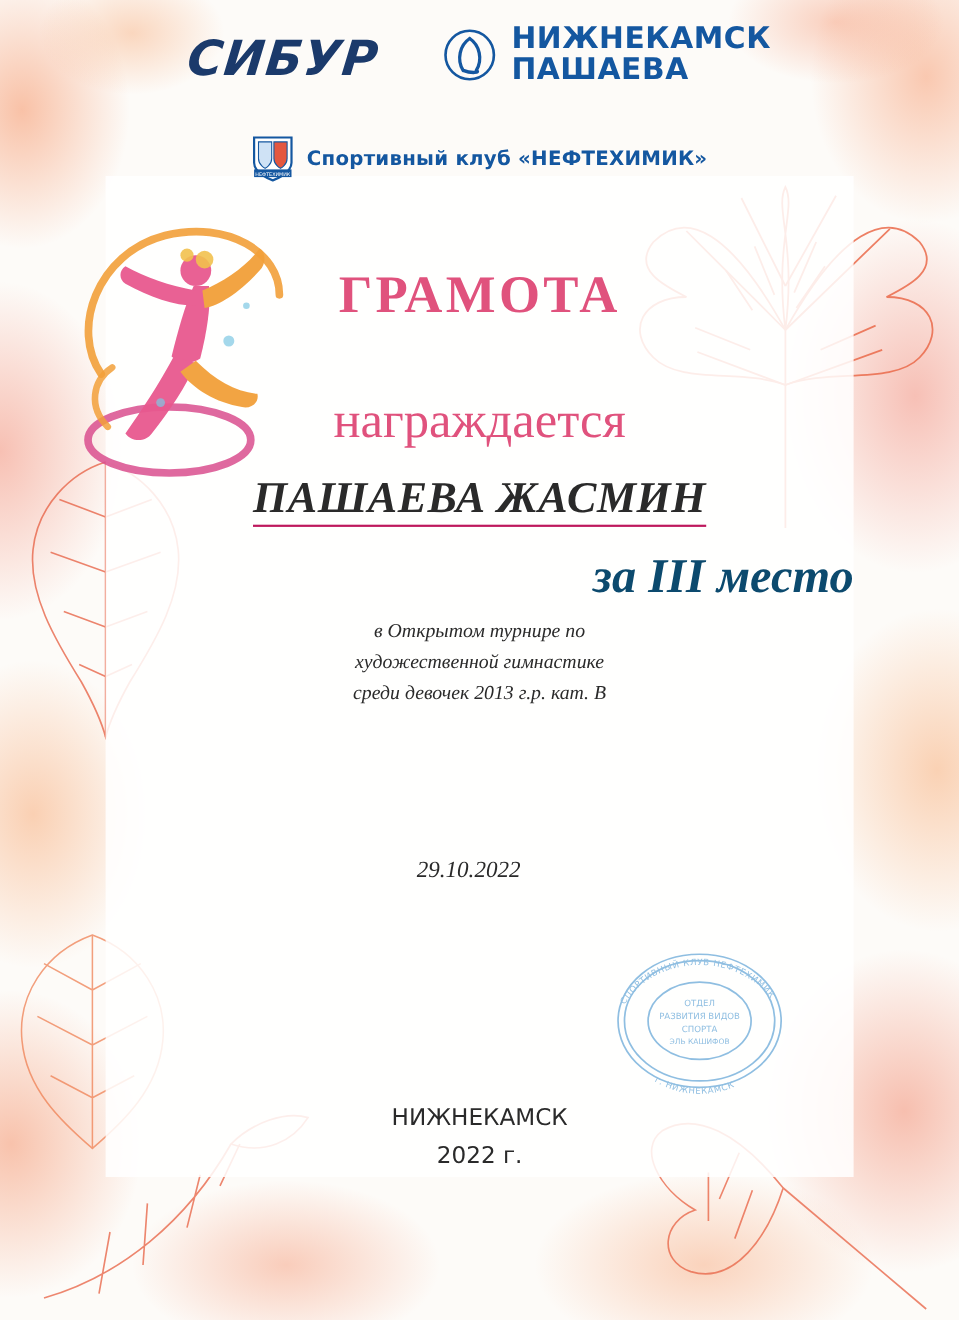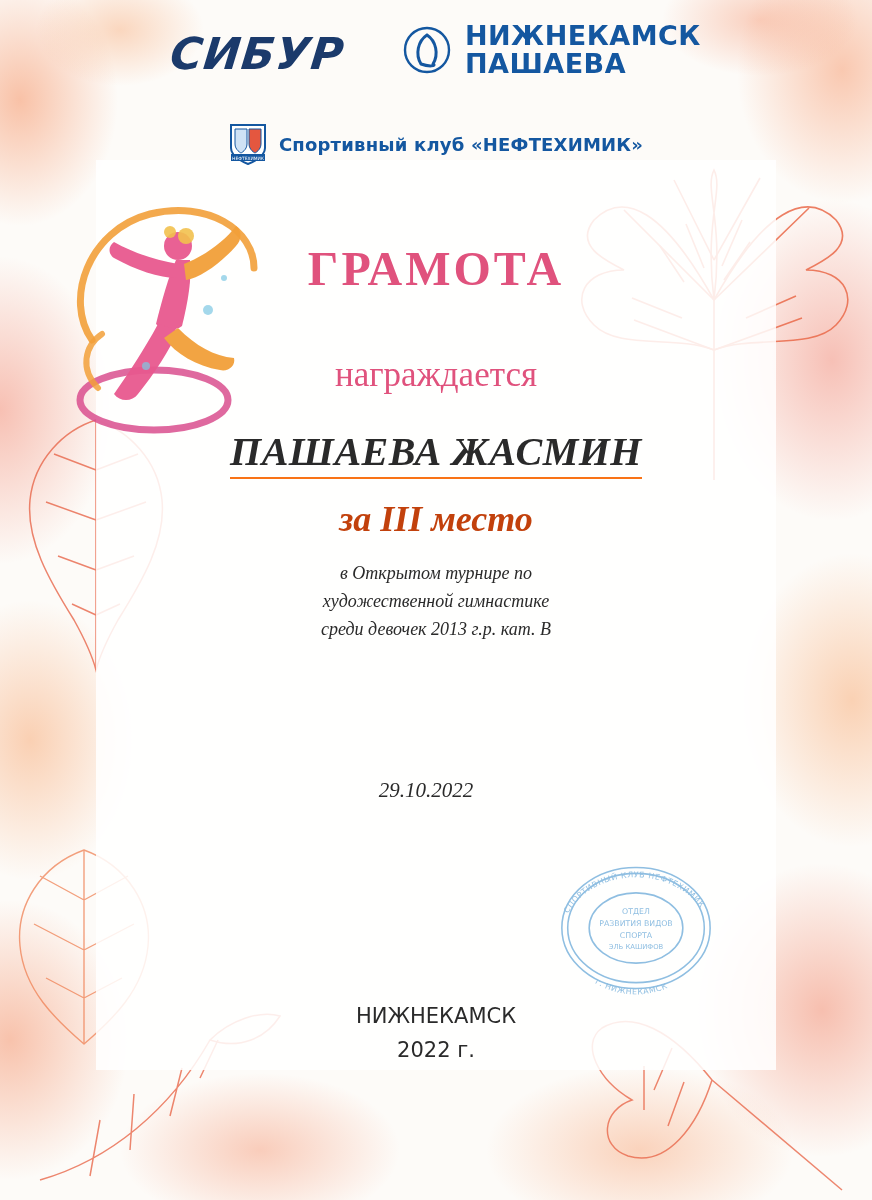--- a/index.html
+++ b/index.html
@@ -138,48 +138,48 @@
     font-size: 48px;
     letter-spacing: 3px;
     color: #e0527d;
     line-height: 1;
   }
   #awarded-to {
     position: absolute;
     left: 96px; top: 355px;
     width: 680px;
     text-align: center;
-    font-size: 35px;
+    font-size: 46px;
     color: #e0527d;
     font-family: "Liberation Serif", serif;
   }
   #recipient {
     position: absolute;
     left: 96px; top: 428px;
     width: 680px;
     text-align: center;
     font-size: 40px;
     font-weight: bold;
     font-style: italic;
     color: #2a2a2a;
     letter-spacing: 0.5px;
   }
   #recipient span {
-    border-bottom: 2px solid #f97316;
+    border-bottom: 2px solid #be185d;
     padding-bottom: 3px;
   }
   #place-line {
     position: absolute;
     left: 96px; top: 498px;
     width: 680px;
-    text-align: center;
-    font-size: 36px;
-    font-weight: bold;
-    font-style: italic;
-    color: #c2410c;
+    text-align: right;
+    font-size: 44px;
+    font-weight: bold;
+    font-style: italic;
+    color: #0c4a6e;
   }
   #event-block {
     position: absolute;
     left: 96px; top: 560px;
     width: 680px;
     text-align: center;
     font-size: 18px;
     font-style: italic;
     color: #2a2a2a;
     line-height: 1.55;

